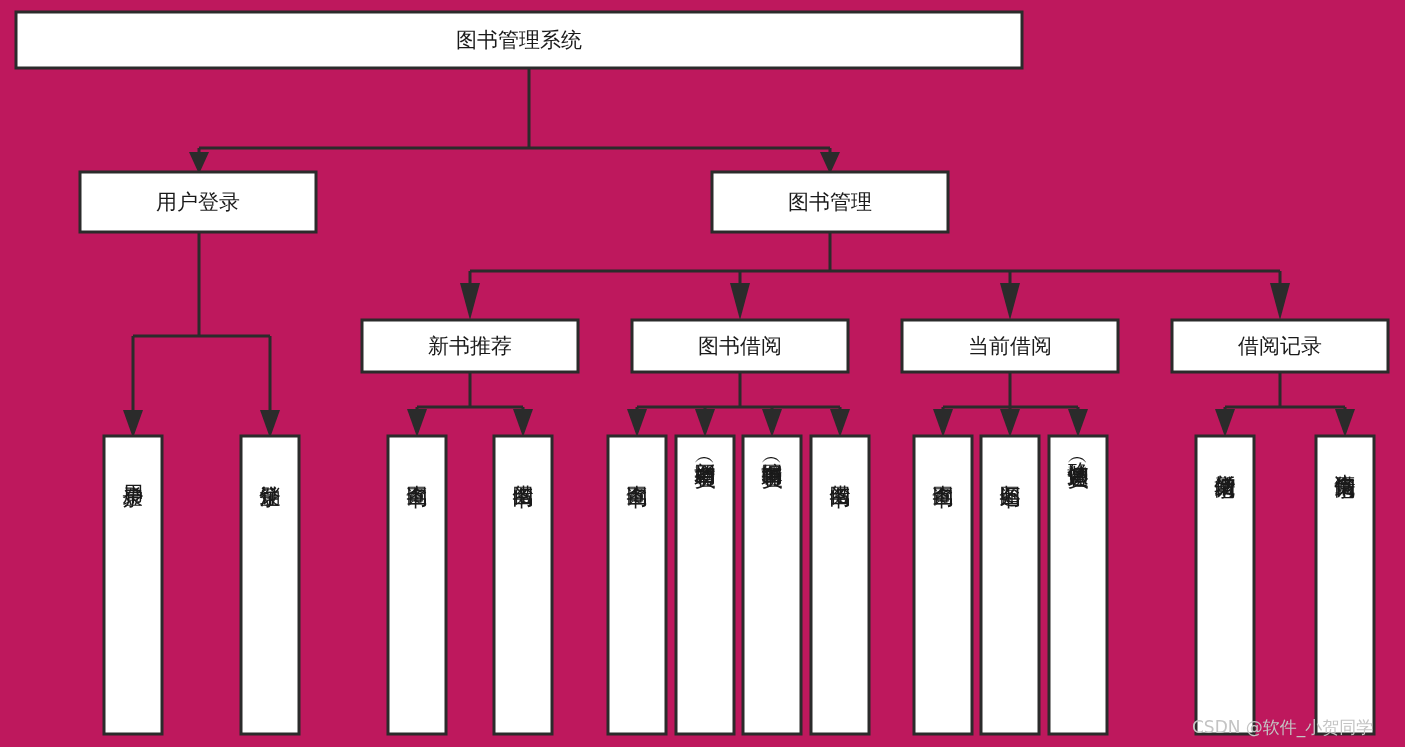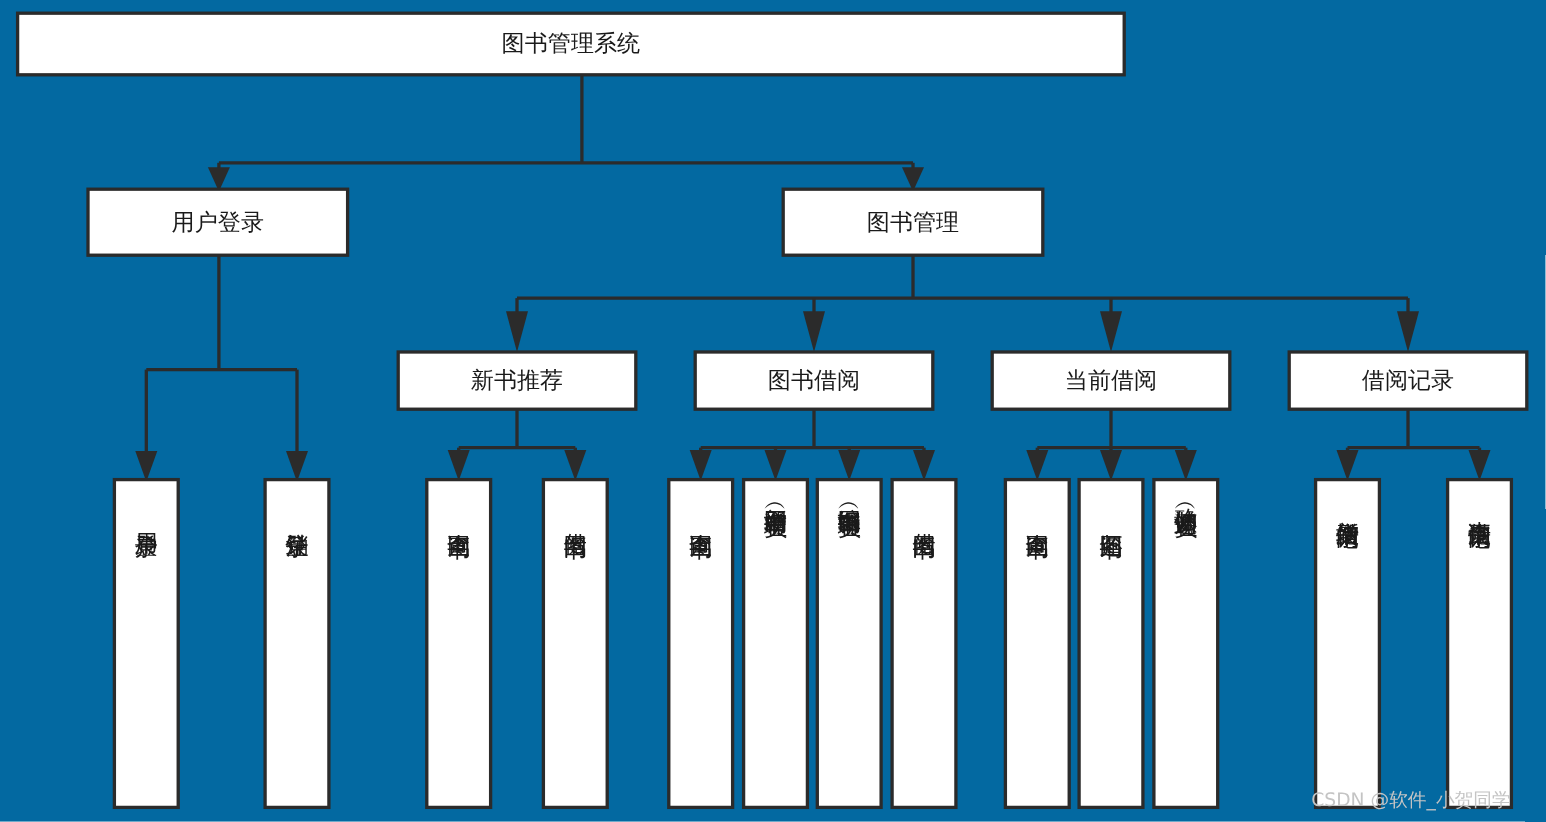--- a/index.html
+++ b/index.html
@@ -8,21 +8,21 @@
     padding: 0;
     background: #ffffff;
   }
   body {
     font-family: "DejaVu Sans", "Liberation Sans", sans-serif;
   }
   #diagram-root {
     position: relative;
     width: 1405px;
     height: 747px;
-    background: #0369a1;
+    background: #be185d;
     overflow: hidden;
   }
   svg.diagram-canvas {
     position: absolute;
     left: 0;
     top: 0;
     width: 1405px;
     height: 747px;
   }
   .node-box {

